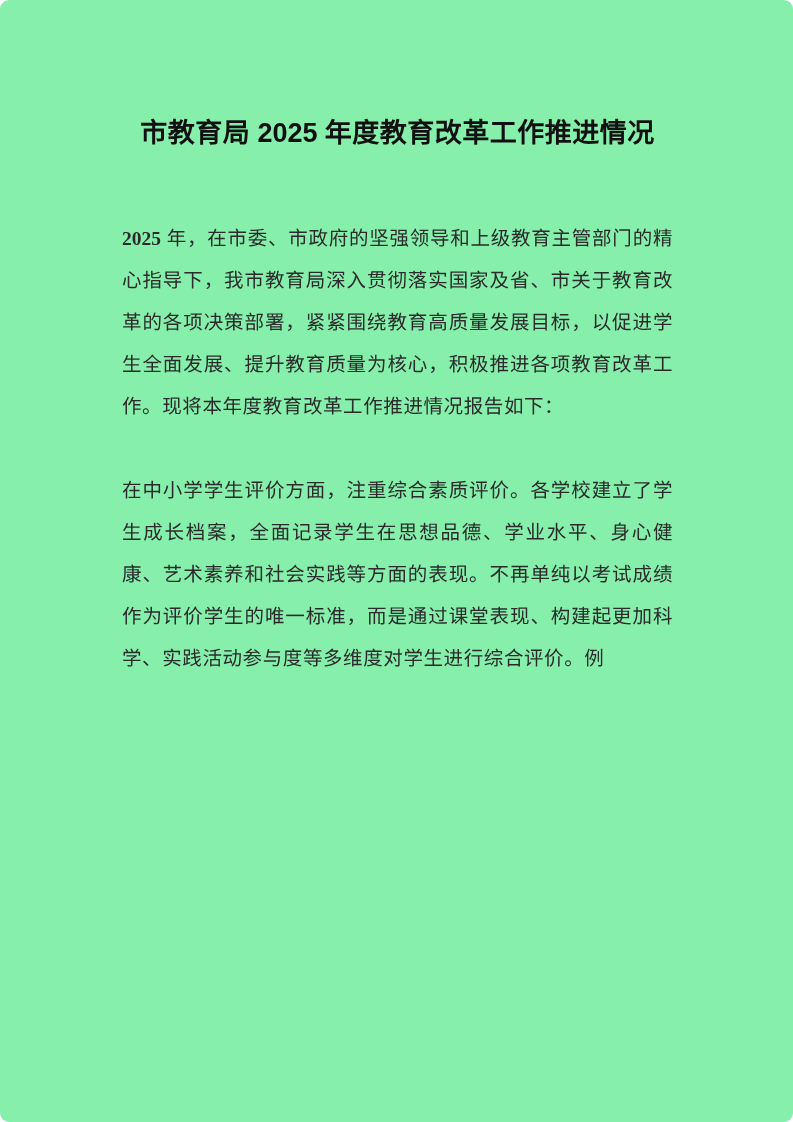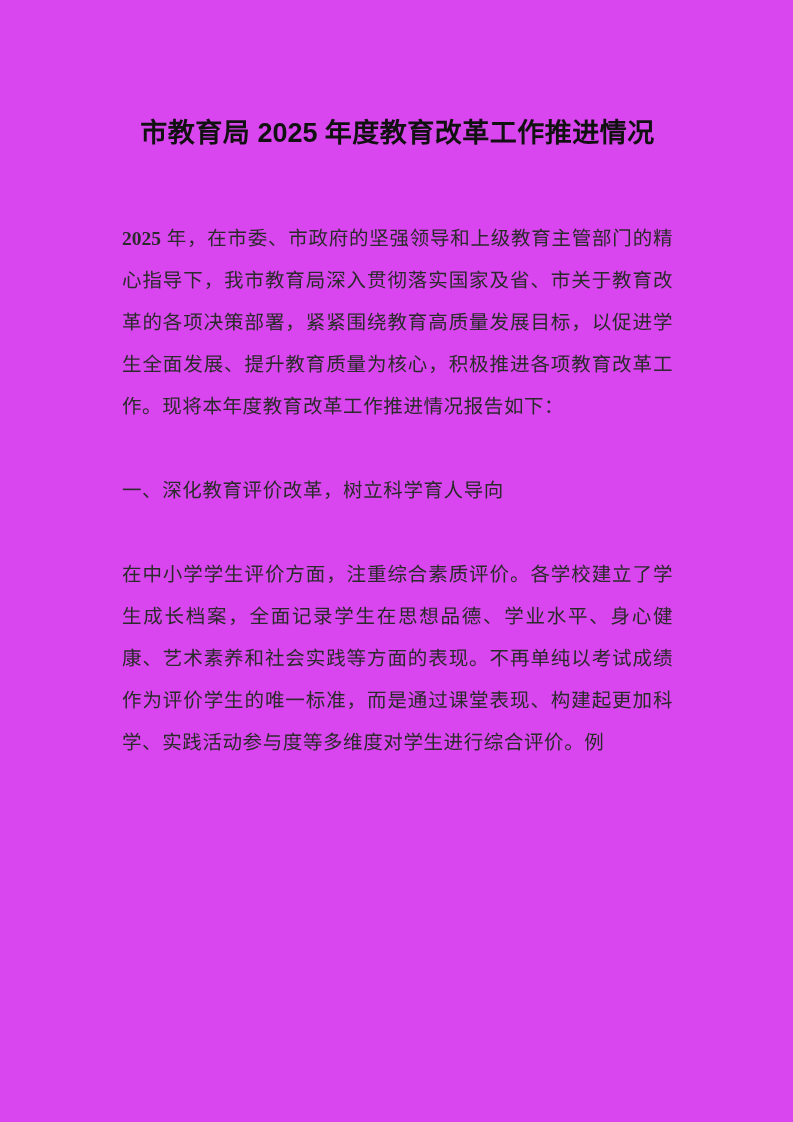--- a/index.html
+++ b/index.html
@@ -6,25 +6,26 @@
   html, body {
     margin: 0;
     padding: 0;
     background: #ffffff;
   }
 
   .page {
     position: relative;
     width: 793px;
     height: 1122px;
-    background: #d946ef;
+    background: #86efac;
     overflow: hidden;
     box-sizing: border-box;
     font-family: "Liberation Serif", "DejaVu Serif", serif;
     color: #1a1a1a;
+    border-radius: 9px;
   }
 
   .doc-body {
     position: absolute;
     left: 122px;
     top: 112px;
     width: 551px;
   }
 
   .doc-title {
@@ -99,21 +100,20 @@
     <div class="doc-body">
 
       <h1 class="doc-title">
         <span class="title-line">市教育局 <span class="latin">2025</span> 年度教育改革工作推进情况</span>
       </h1>
 
       <div class="spacer-after-title"></div>
 
       <p class="para"><span class="latin">2025</span> 年，在市委、市政府的坚强领导和上级教育主管部门的精心指导下，我市教育局深入贯彻落实国家及省、市关于教育改革的各项决策部署，紧紧围绕教育高质量发展目标，以促进学生全面发展、提升教育质量为核心，积极推进各项教育改革工作。现将本年度教育改革工作推进情况报告如下：</p>
 
-      <p class="para heading-para">一、深化教育评价改革，树立科学育人导向</p>
 
 
       <p class="para">在中小学学生评价方面，注重综合素质评价。各学校建立了学生成长档案，全面记录学生在思想品德、学业水平、身心健康、艺术素养和社会实践等方面的表现。不再单纯以考试成绩作为评价学生的唯一标准，而是通过课堂表现、构建起更加科学、实践活动参与度等多维度对学生进行综合评价。例</p>
 
     </div>
 
   </div>
 </div>
 
 </body></html>

